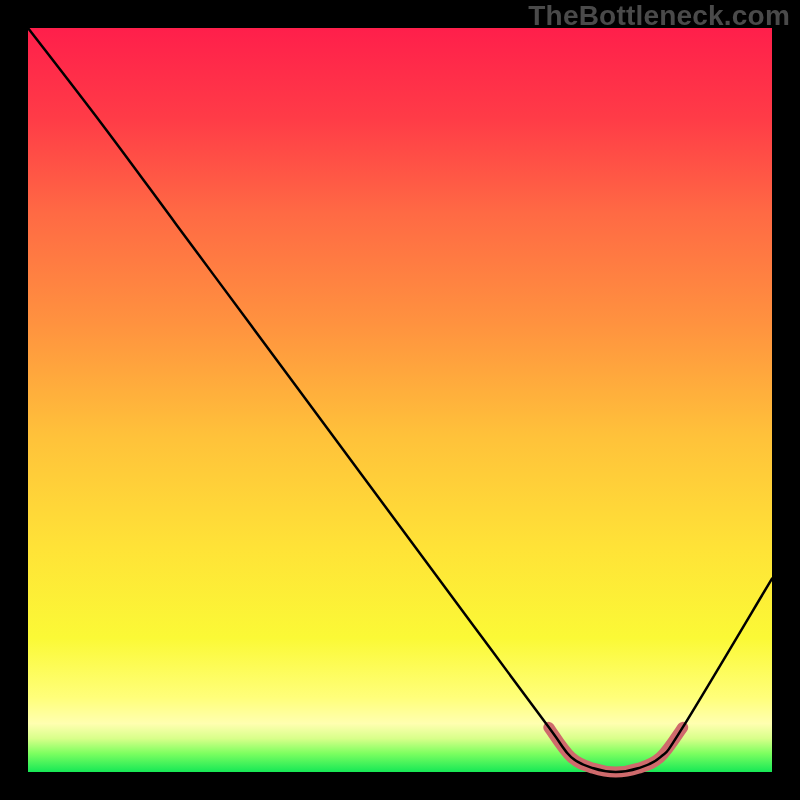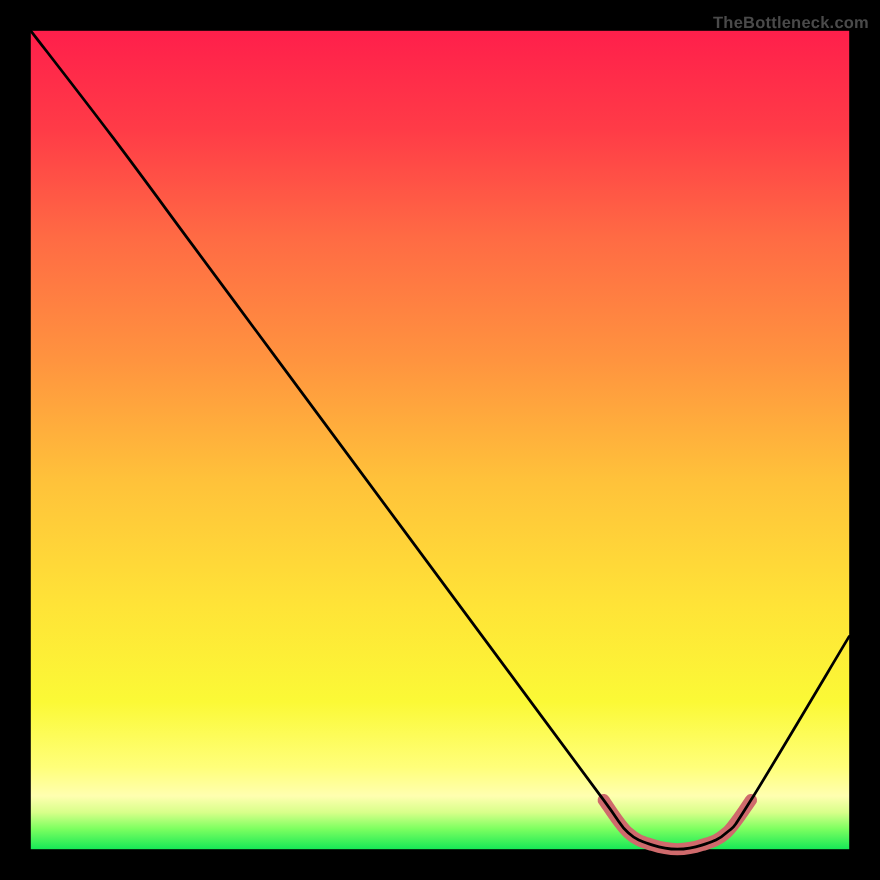--- a/index.html
+++ b/index.html
@@ -12,24 +12,24 @@
     font-family: Arial, Helvetica, sans-serif;
   }
   .frame {
     position: relative;
     width: 800px;
     height: 800px;
     background: #000;
   }
   .watermark {
     position: absolute;
-    top: 12px;
+    top: 0;
     right: 10px;
     color: #4a4a4a;
-    font-size: 15px;
+    font-size: 28px;
     font-weight: 600;
     letter-spacing: 0.2px;
     z-index: 3;
   }
   svg {
     display: block;
   }
 </style>
 </head>
 <body>

